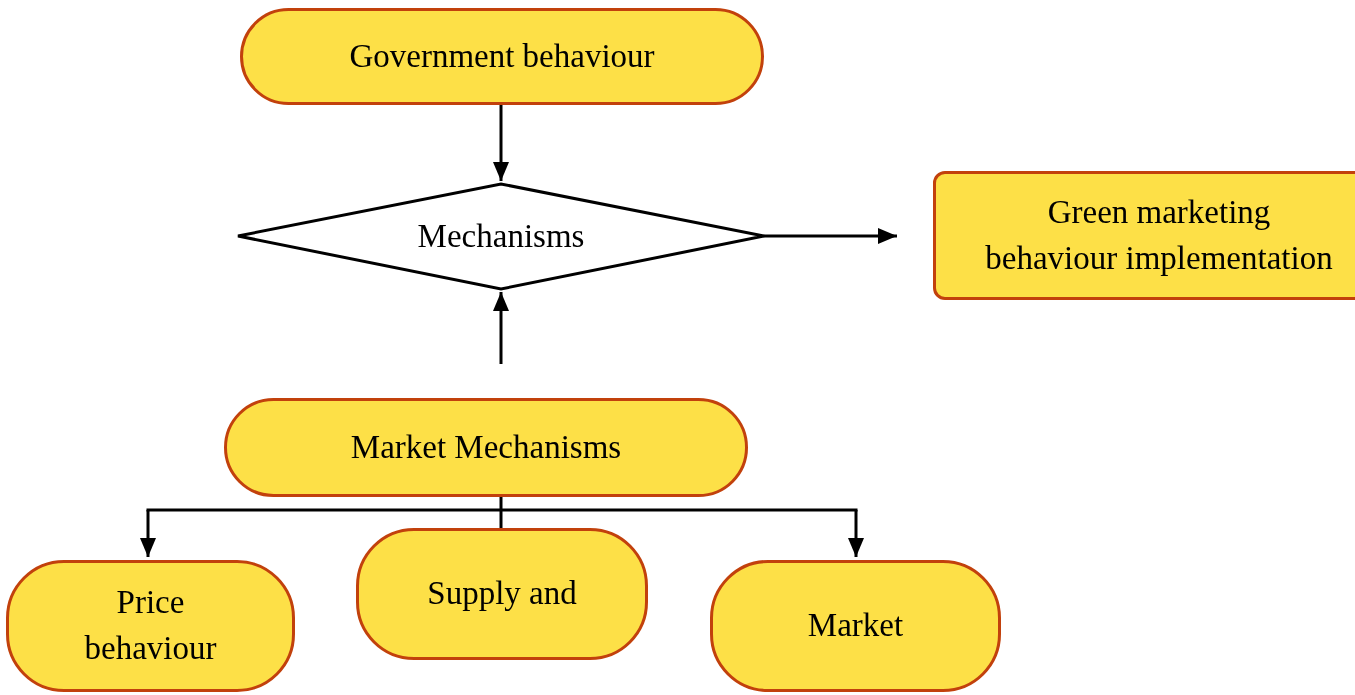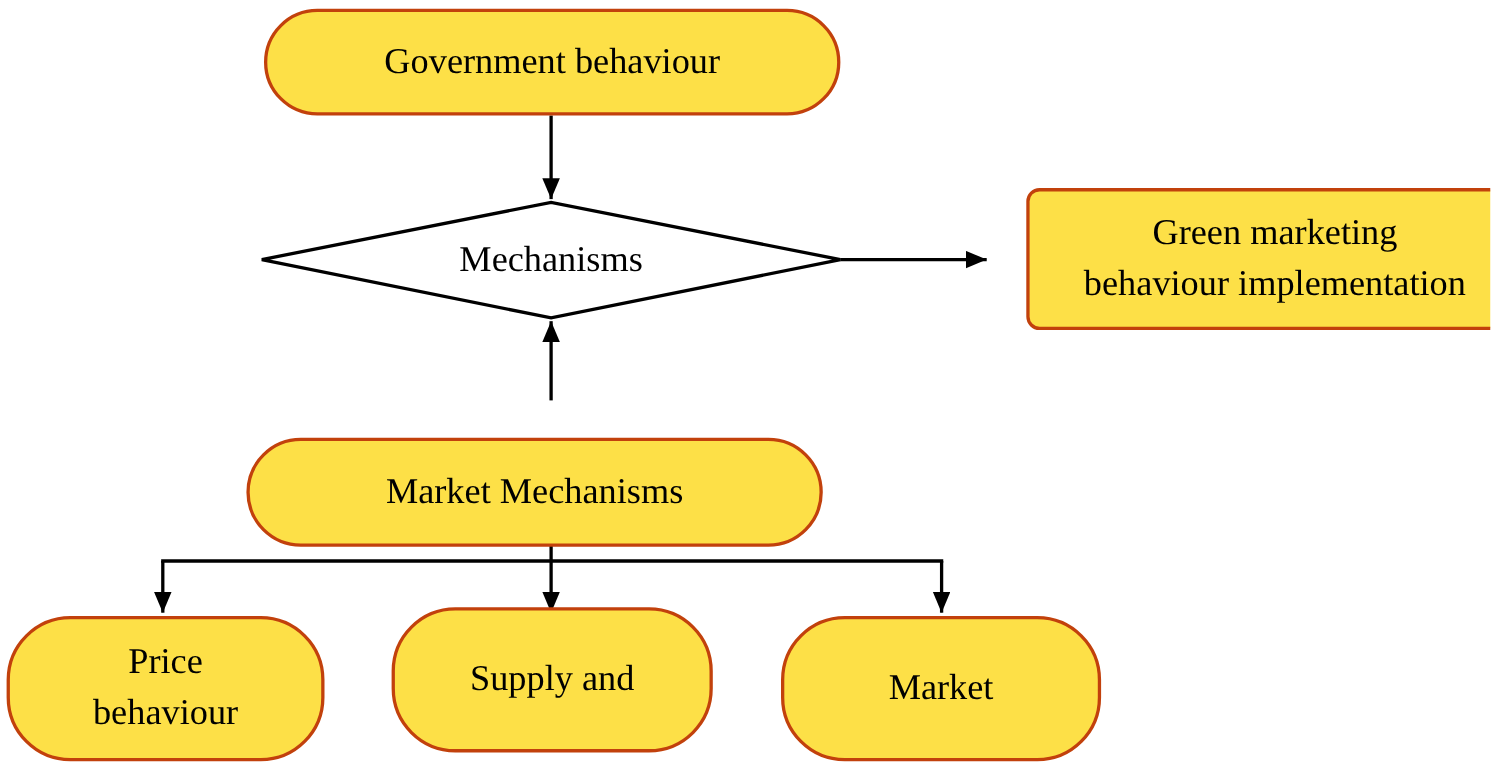--- a/index.html
+++ b/index.html
@@ -112,21 +112,21 @@
 
   <div class="node stadium" style="left:224px; top:366px; width:524px; height:99px;margin-top:32px;">
     <div>Market Mechanisms</div>
   </div>
 
   <div class="node stadium-lg" style="left:6px; top:560px; width:289px; height:132px;">
     <div>Price</div>
     <div>behaviour</div>
   </div>
 
-  <div class="node stadium-lg" style="left:356px; top:552px; width:292px; height:132px;">
+  <div class="node stadium-lg" style="left:356px; top:528px; width:292px; height:132px;">
     <div>Supply and</div>
   </div>
 
   <div class="node stadium-lg" style="left:710px; top:560px; width:291px; height:132px;">
     <div>Market</div>
   </div>
 
 </div>
 
 </body></html>

